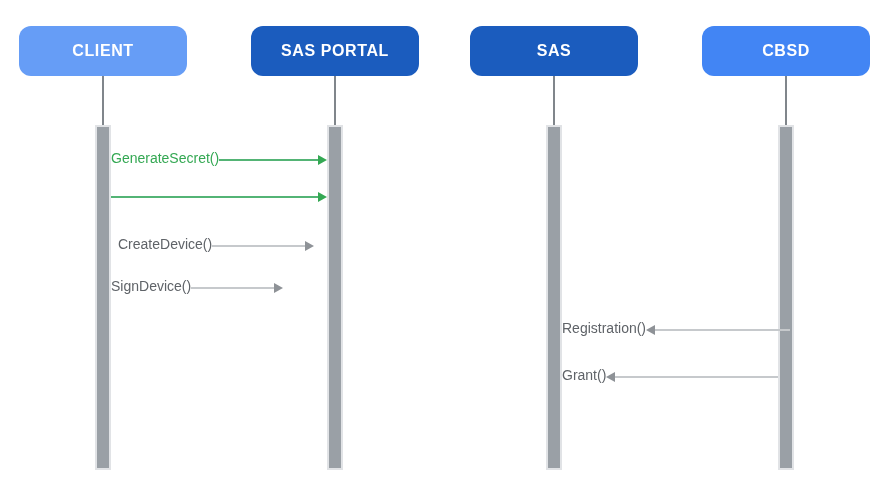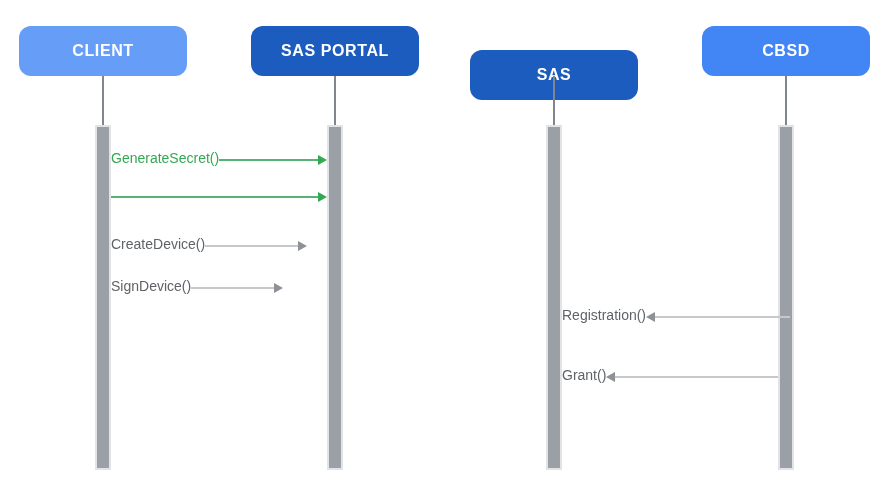--- a/index.html
+++ b/index.html
@@ -98,21 +98,21 @@
 <body>
 
 <div class="canvas">
 
   <div class="actor" style="left: 19px; background-color: rgb(102, 157, 246);">
     <span>CLIENT</span>
   </div>
   <div class="actor" style="left: 251px; background-color: rgb(27, 92, 190);">
     <span>SAS PORTAL</span>
   </div>
-  <div class="actor" style="left: 470px; background-color: rgb(27, 92, 190); margin-top: 24px;">
+  <div class="actor" style="left: 470px; background-color: rgb(27, 92, 190);">
     <span>SAS</span>
   </div>
   <div class="actor" style="left: 702px; background-color: rgb(66, 133, 244);">
     <span>CBSD</span>
   </div>
 
   <div class="lifeline" style="left:102px"></div>
   <div class="lifeline" style="left:334px"></div>
   <div class="lifeline" style="left:553px"></div>
   <div class="lifeline" style="left:785px"></div>
@@ -130,37 +130,37 @@
     </div>
   </div>
 
   <div class="message dir-right c-green" style="left:111px; top:192px; width:216px">
     <div class="msg-arrow">
       <div class="msg-line"></div>
       <div class="msg-head"></div>
     </div>
   </div>
 
-  <div class="message dir-right c-gray" style="left:111px; top:235px; width:196px">
+  <div class="message dir-right c-gray" style="left:118px; top:235px; width:196px">
     <div class="msg-label">CreateDevice()</div>
     <div class="msg-arrow">
       <div class="msg-line"></div>
       <div class="msg-head"></div>
     </div>
   </div>
 
   <div class="message dir-right c-gray" style="left:111px; top:277px; width:172px">
     <div class="msg-label">SignDevice()</div>
     <div class="msg-arrow">
       <div class="msg-line"></div>
       <div class="msg-head"></div>
     </div>
   </div>
 
-  <div class="message dir-left c-gray" style="left:562px; top:306px; width:228px">
+  <div class="message dir-left c-gray" style="left:562px; top:319px; width:228px">
     <div class="msg-label">Registration()</div>
     <div class="msg-arrow">
       <div class="msg-line"></div>
       <div class="msg-head"></div>
     </div>
   </div>
 
   <div class="message dir-left c-gray" style="left:562px; top:366px; width:216px">
     <div class="msg-label">Grant()</div>
     <div class="msg-arrow">

